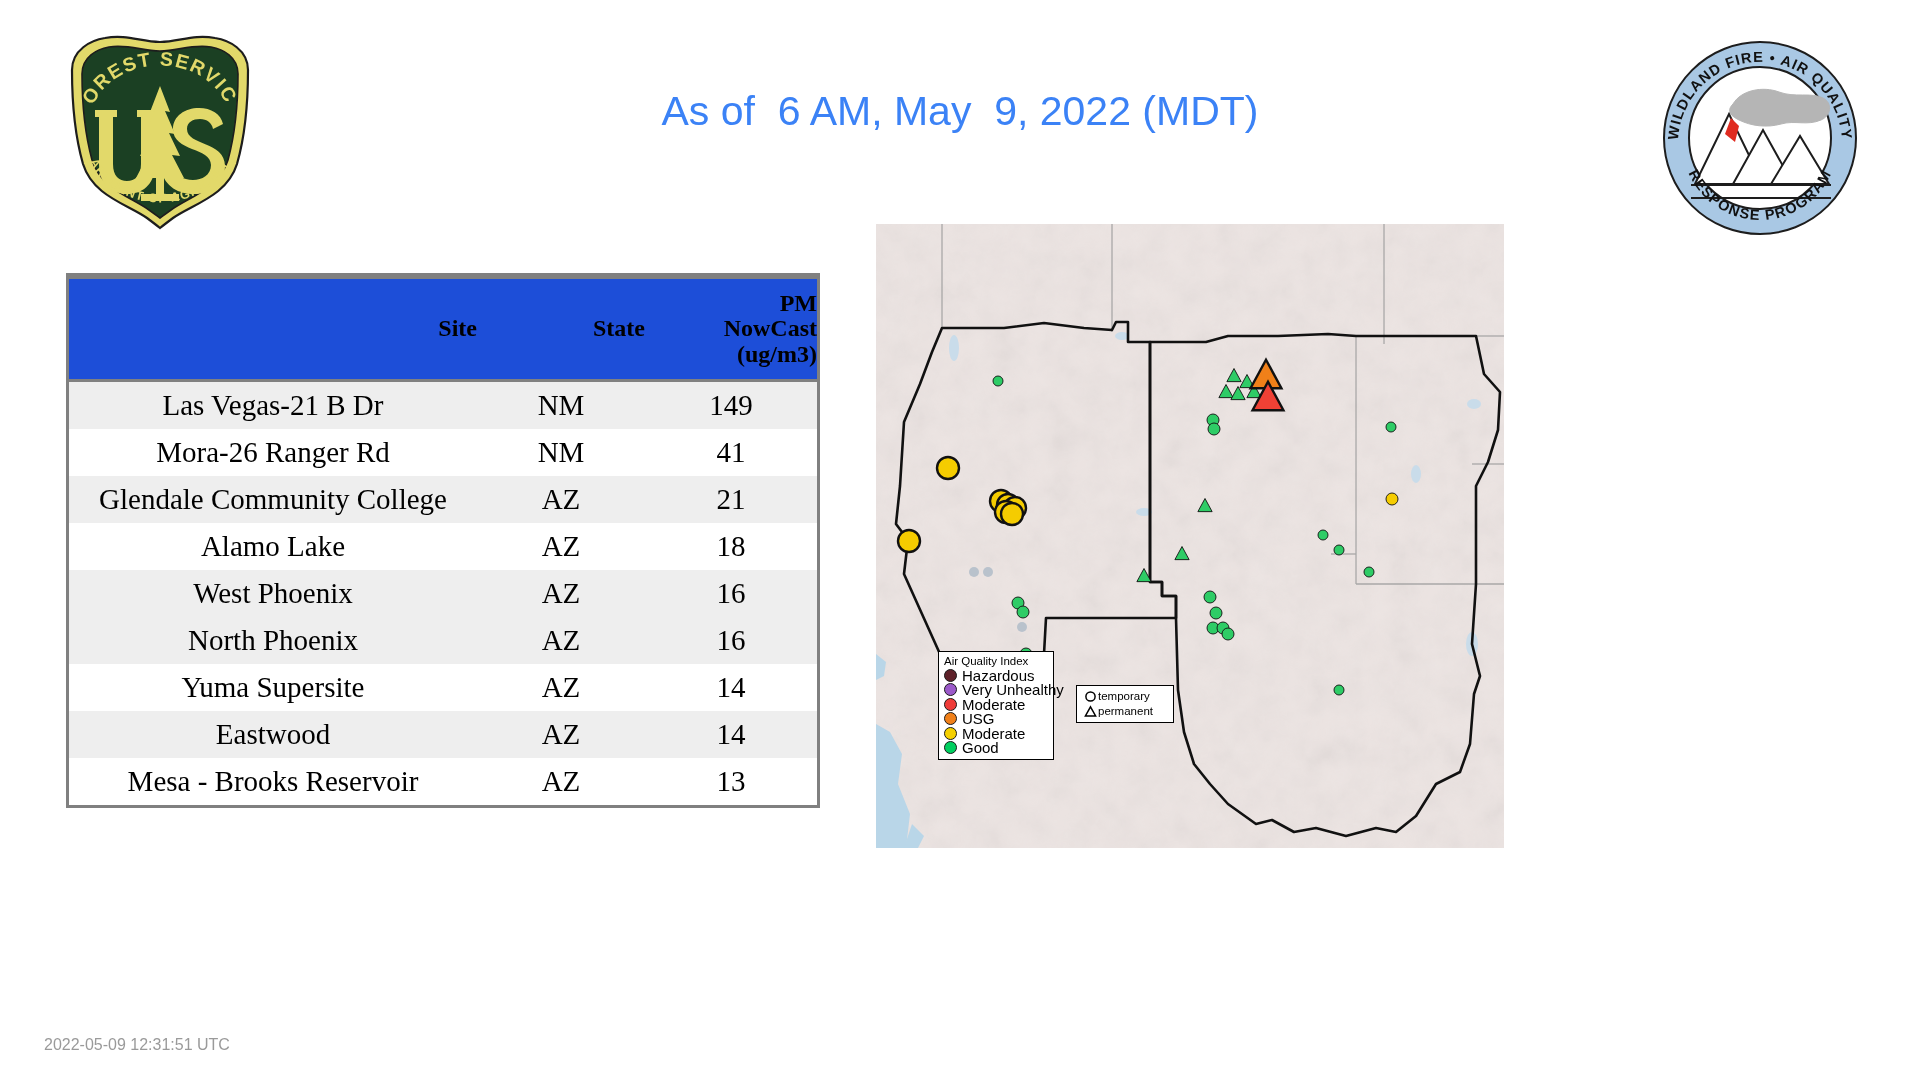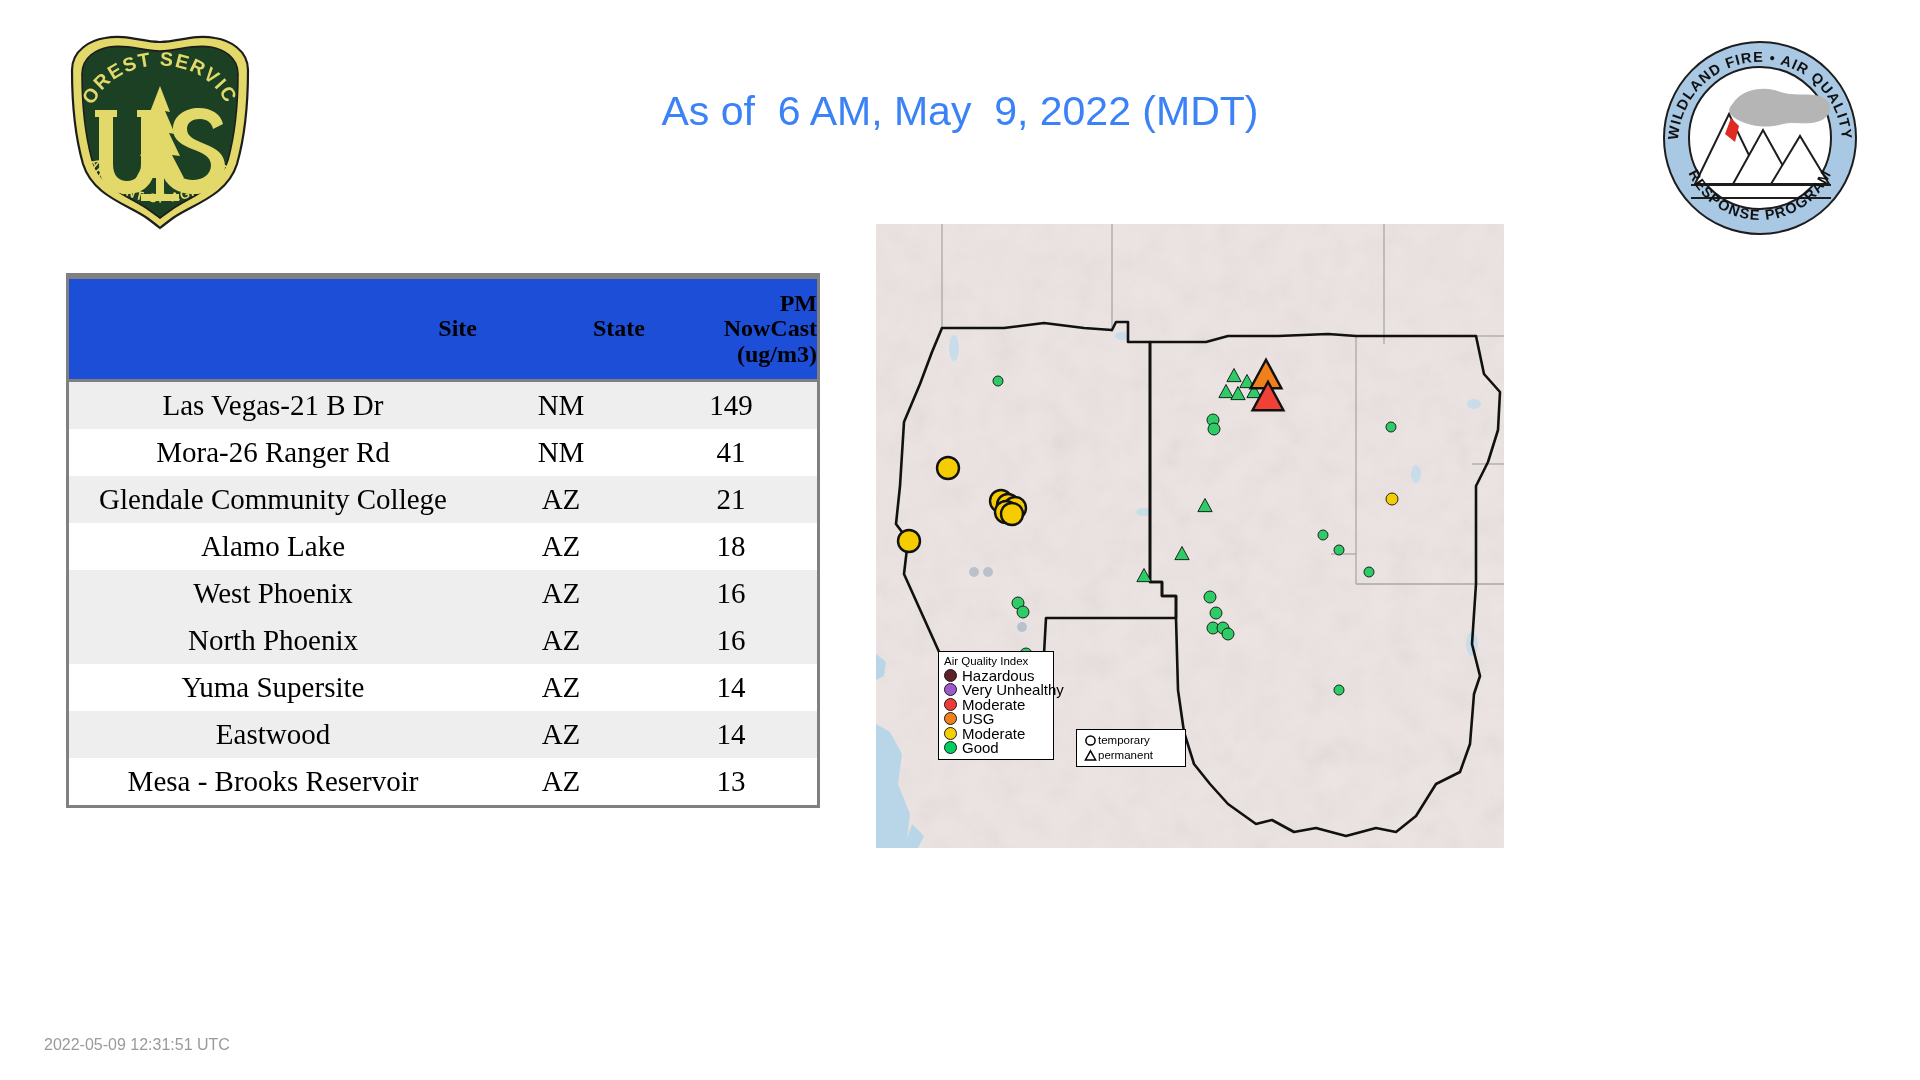--- a/index.html
+++ b/index.html
@@ -64,21 +64,21 @@
     font-family:"Liberation Sans",sans-serif;
   }
   #aqi-legend{left:62px;top:427px;width:104px;padding:3px 5px 4px 5px;}
   #aqi-title{font-size:11.5px;color:#000;margin-bottom:1px;white-space:nowrap;}
   .aqi-row{display:flex;align-items:center;height:14.5px;}
   .aqi-dot{
     width:11px;height:11px;border-radius:50%;border:1.2px solid #1a1a1a;
     margin-right:5px;flex:none;
   }
   .aqi-label{font-size:15px;color:#000;white-space:nowrap;line-height:1;}
-  #shape-legend{left:200px;top:461px;width:82px;padding:3px 21px 3px 5px;margin-top:44px;}
+  #shape-legend{left:200px;top:461px;width:82px;padding:3px 9px 3px 5px;}
   .shp-row{display:flex;align-items:center;height:15px;}
   .shp-ico{width:16px;flex:none;display:flex;align-items:center;justify-content:center;}
   .shp-label{font-size:11.5px;color:#000;white-space:nowrap;line-height:1;}
 </style>
 </head>
 <body>
 
 <div id="header">
 
   <div id="logo-usfs">

